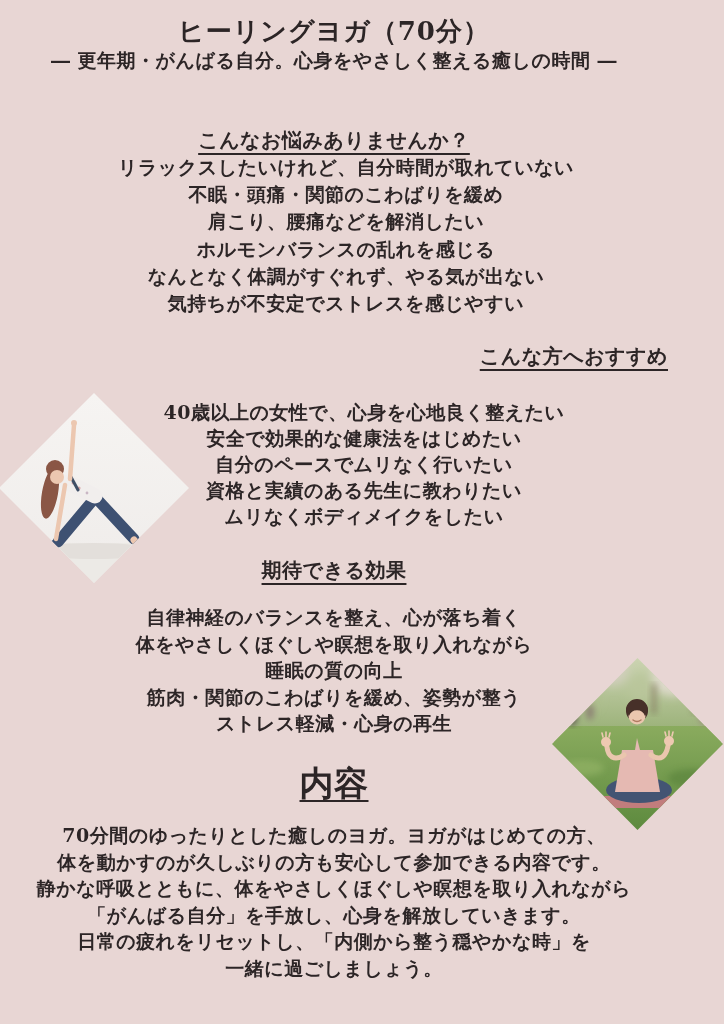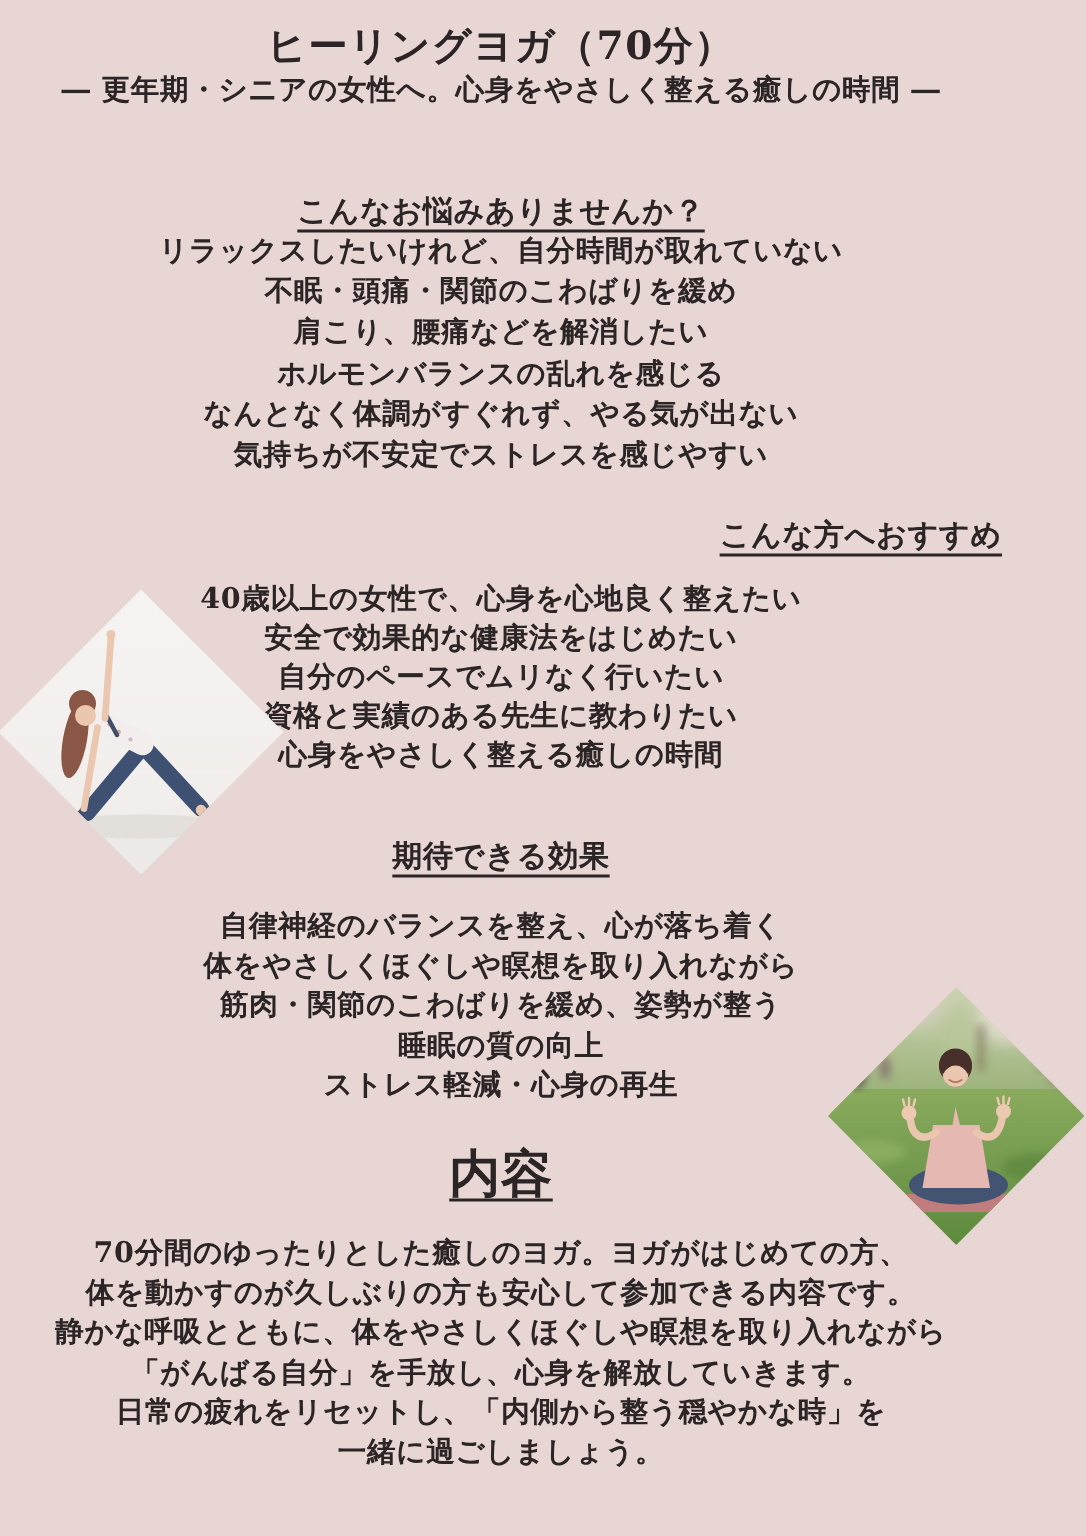--- a/index.html
+++ b/index.html
@@ -16,63 +16,63 @@
   .subtitle{
     top:46px;font-size:19px;font-weight:700;letter-spacing:0.5px;line-height:28px;
   }
   .sec-h{
     font-size:20px;font-weight:700;letter-spacing:0.5px;line-height:30px;margin:0;
     text-decoration:underline;text-decoration-thickness:1.5px;text-underline-offset:6px;
   }
   .sec-h.big{font-size:34px;line-height:34px;text-underline-offset:5px;}
   .h1pos{top:98px;margin-top:27px;} .h2pos{top:341px;text-align:right;} .h3pos{top:555px;} .h4pos{top:766px;}
   .lines{font-size:19px;font-weight:600;letter-spacing:0.5px;}
-  .l1pos{top:154px;line-height:27.2px;}
-  .l2pos{top:386px;line-height:26px;}
+  .l1pos{top:154px;line-height:27.2px;padding-left:12px;}
+  .l2pos{top:399px;line-height:26px;margin-left:30px;}
   .l3pos{top:604px;line-height:26.6px;}
   .l4pos{top:822px;line-height:26.6px;}
   .diamond{
     position:absolute;overflow:hidden;
     clip-path:polygon(50% 0%,100% 50%,50% 100%,0% 50%);
   }
   .d1{left:-1px;top:393px;width:190px;height:190px;}
   .d2{left:552px;top:658px;width:171px;height:172px;}
   .diamond svg{display:block;width:100%;height:100%;}
 </style>
 </head>
 <body>
 
 <div class="abs title">ヒーリングヨガ（70分）</div>
-<div class="abs subtitle">― 更年期・シニアの女性へ。心身をやさしく整える癒しの時間 ―</div>
+<div class="abs subtitle">― 更年期・がんばる自分。心身をやさしく整える癒しの時間 ―</div>
 
 <h2 class="abs sec-h h1pos">こんなお悩みありませんか？</h2>
 <div class="abs lines l1pos">
     <div>リラックスしたいけれど、自分時間が取れていない</div>
     <div>不眠・頭痛・関節のこわばりを緩め</div>
     <div>肩こり、腰痛などを解消したい</div>
     <div>ホルモンバランスの乱れを感じる</div>
     <div>なんとなく体調がすぐれず、やる気が出ない</div>
     <div>気持ちが不安定でストレスを感じやすい</div>
   </div>
 
 <h2 class="abs sec-h h2pos">こんな方へおすすめ</h2>
 <div class="abs lines l2pos">
     <div>40歳以上の女性で、心身を心地良く整えたい</div>
     <div>安全で効果的な健康法をはじめたい</div>
     <div>自分のペースでムリなく行いたい</div>
     <div>資格と実績のある先生に教わりたい</div>
-    <div>心身をやさしく整える癒しの時間</div>
+    <div>ムリなくボディメイクをしたい</div>
   </div>
 
 <h2 class="abs sec-h h3pos">期待できる効果</h2>
 <div class="abs lines l3pos">
     <div>自律神経のバランスを整え、心が落ち着く</div>
     <div>体をやさしくほぐしや瞑想を取り入れながら</div>
+    <div>睡眠の質の向上</div>
     <div>筋肉・関節のこわばりを緩め、姿勢が整う</div>
-    <div>睡眠の質の向上</div>
     <div>ストレス軽減・心身の再生</div>
   </div>
 
 <h2 class="abs sec-h big h4pos">内容</h2>
 <div class="abs lines l4pos">
     <div>70分間のゆったりとした癒しのヨガ。ヨガがはじめての方、</div>
     <div>体を動かすのが久しぶりの方も安心して参加できる内容です。</div>
     <div>静かな呼吸とともに、体をやさしくほぐしや瞑想を取り入れながら</div>
     <div>「がんばる自分」を手放し、心身を解放していきます。</div>
     <div>日常の疲れをリセットし、「内側から整う穏やかな時」を</div>

